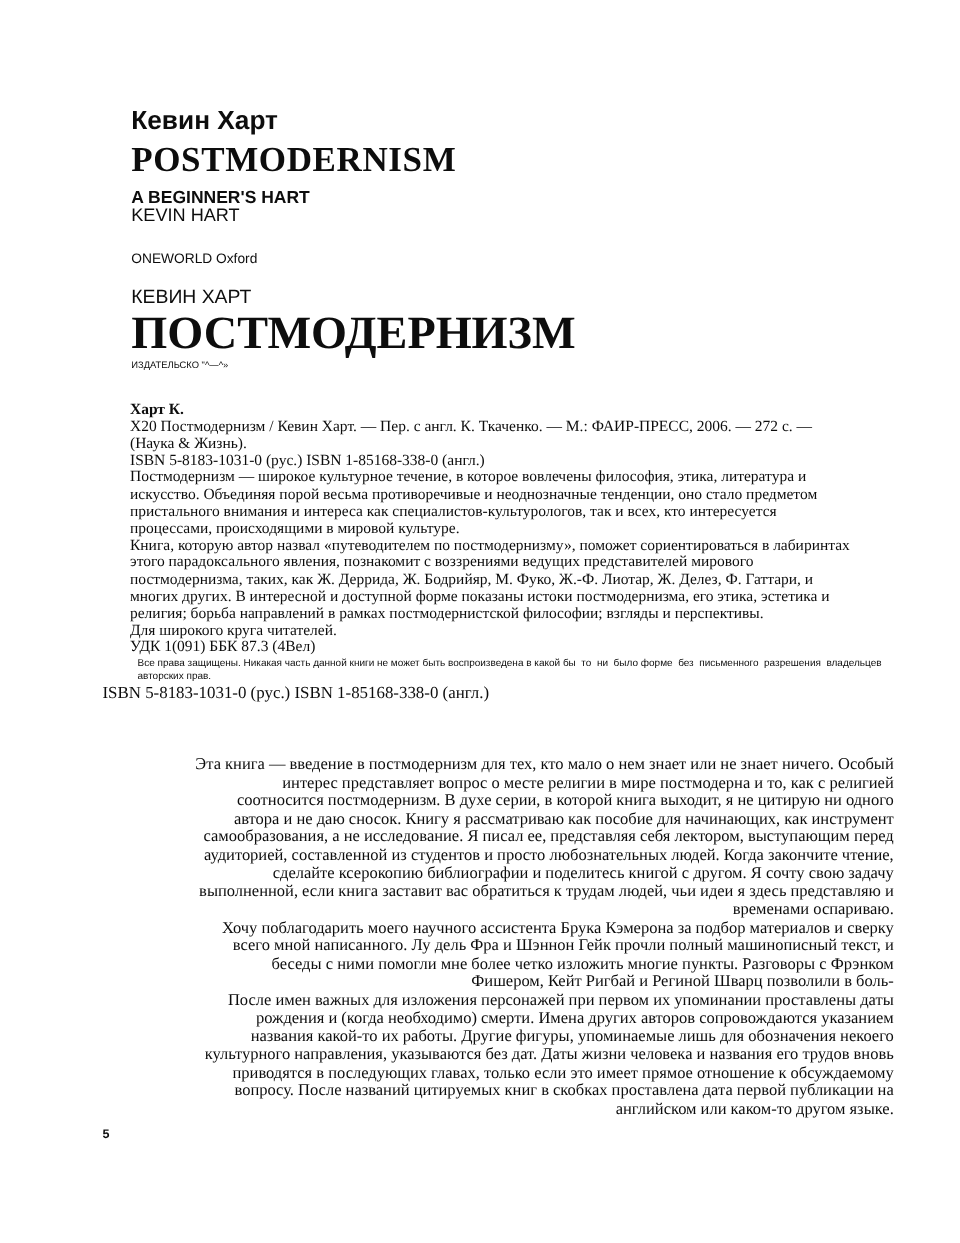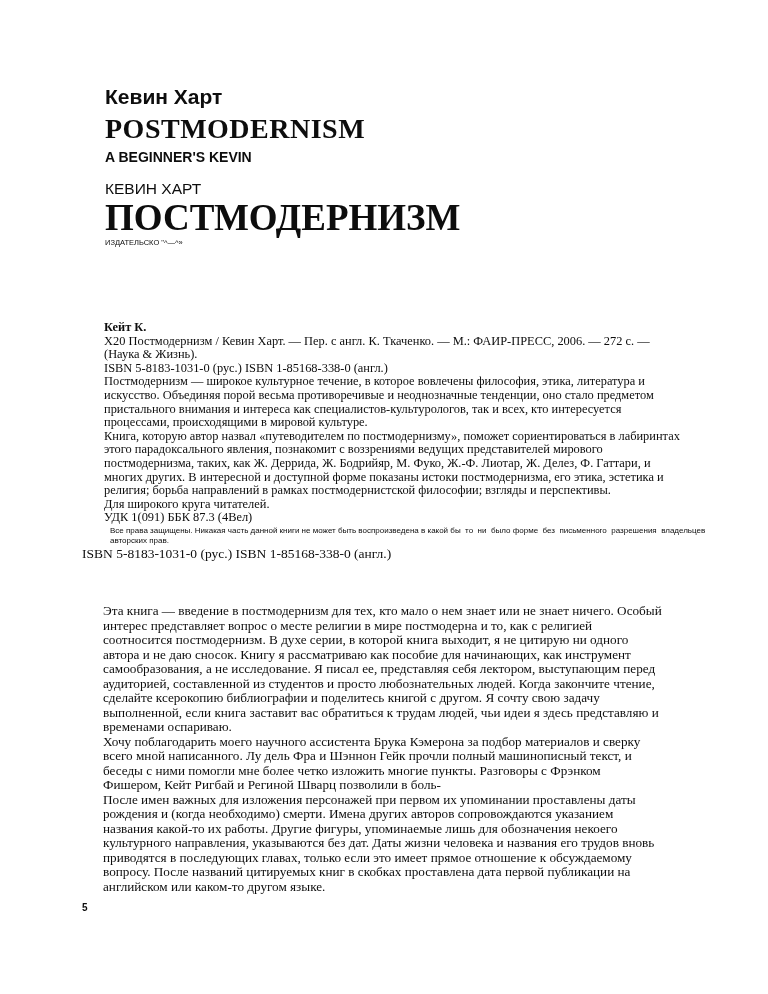--- a/index.html
+++ b/index.html
@@ -114,49 +114,51 @@
   
   .body-text {
     position: absolute;
     left: 103px;
     top: 604px;
     width: 612px;
     font-family: "Liberation Serif", serif;
     font-size: 13.2px;
     line-height: 14.5px;
   }
-  .body-text .para { margin: 0; }
+  .body-text .para { margin: 0; text-align: right; }
 
   
   .page-number {
     position: absolute;
     left: 82px;
     top: 902px;
     font-family: "Liberation Sans", sans-serif;
     font-weight: bold;
     font-size: 10px;
     line-height: 12px;
   }
 </style>
 </head>
 <body>
 
 <div class="page">
 
   <div class="header">
     <div class="author-ru-small">Кевин Харт</div>
     <div class="title-en">POSTMODERNISM</div>
-    <div class="subtitle-en">A BEGINNER'S KEVIN</div>
+    <div class="subtitle-en">A BEGINNER'S HART</div>
+    <div class="author-en">KEVIN HART</div>
+    <div class="publisher-en">ONEWORLD Oxford</div>
     <div class="author-ru-caps">КЕВИН ХАРТ</div>
     <div class="title-ru">ПОСТМОДЕРНИЗМ</div>
     <div class="publisher-mark">ИЗДАТЕЛЬСКО "^—^»</div>
   </div>
 
   <div class="catalog">
-    <div class="catalog-heading">Кейт К.</div>
+    <div class="catalog-heading">Харт К.</div>
     <div class="pre">Х20 Постмодернизм / Кевин Харт. — Пер. с англ. К. Ткаченко. — М.: ФАИР-ПРЕСС, 2006. — 272 с. —
 (Наука &amp; Жизнь).
 ISBN 5-8183-1031-0 (рус.) ISBN 1-85168-338-0 (англ.)
 Постмодернизм — широкое культурное течение, в которое вовлечены философия, этика, литература и
 искусство. Объединяя порой весьма противоречивые и неоднозначные тенденции, оно стало предметом
 пристального внимания и интереса как специалистов-культурологов, так и всех, кто интересуется
 процессами, происходящими в мировой культуре.
 Книга, которую автор назвал «путеводителем по постмодернизму», поможет сориентироваться в лабиринтах
 этого парадоксального явления, познакомит с воззрениями ведущих представителей мирового
 постмодернизма, таких, как Ж. Деррида, Ж. Бодрийяр, М. Фуко, Ж.-Ф. Лиотар, Ж. Делез, Ф. Гаттари, и

